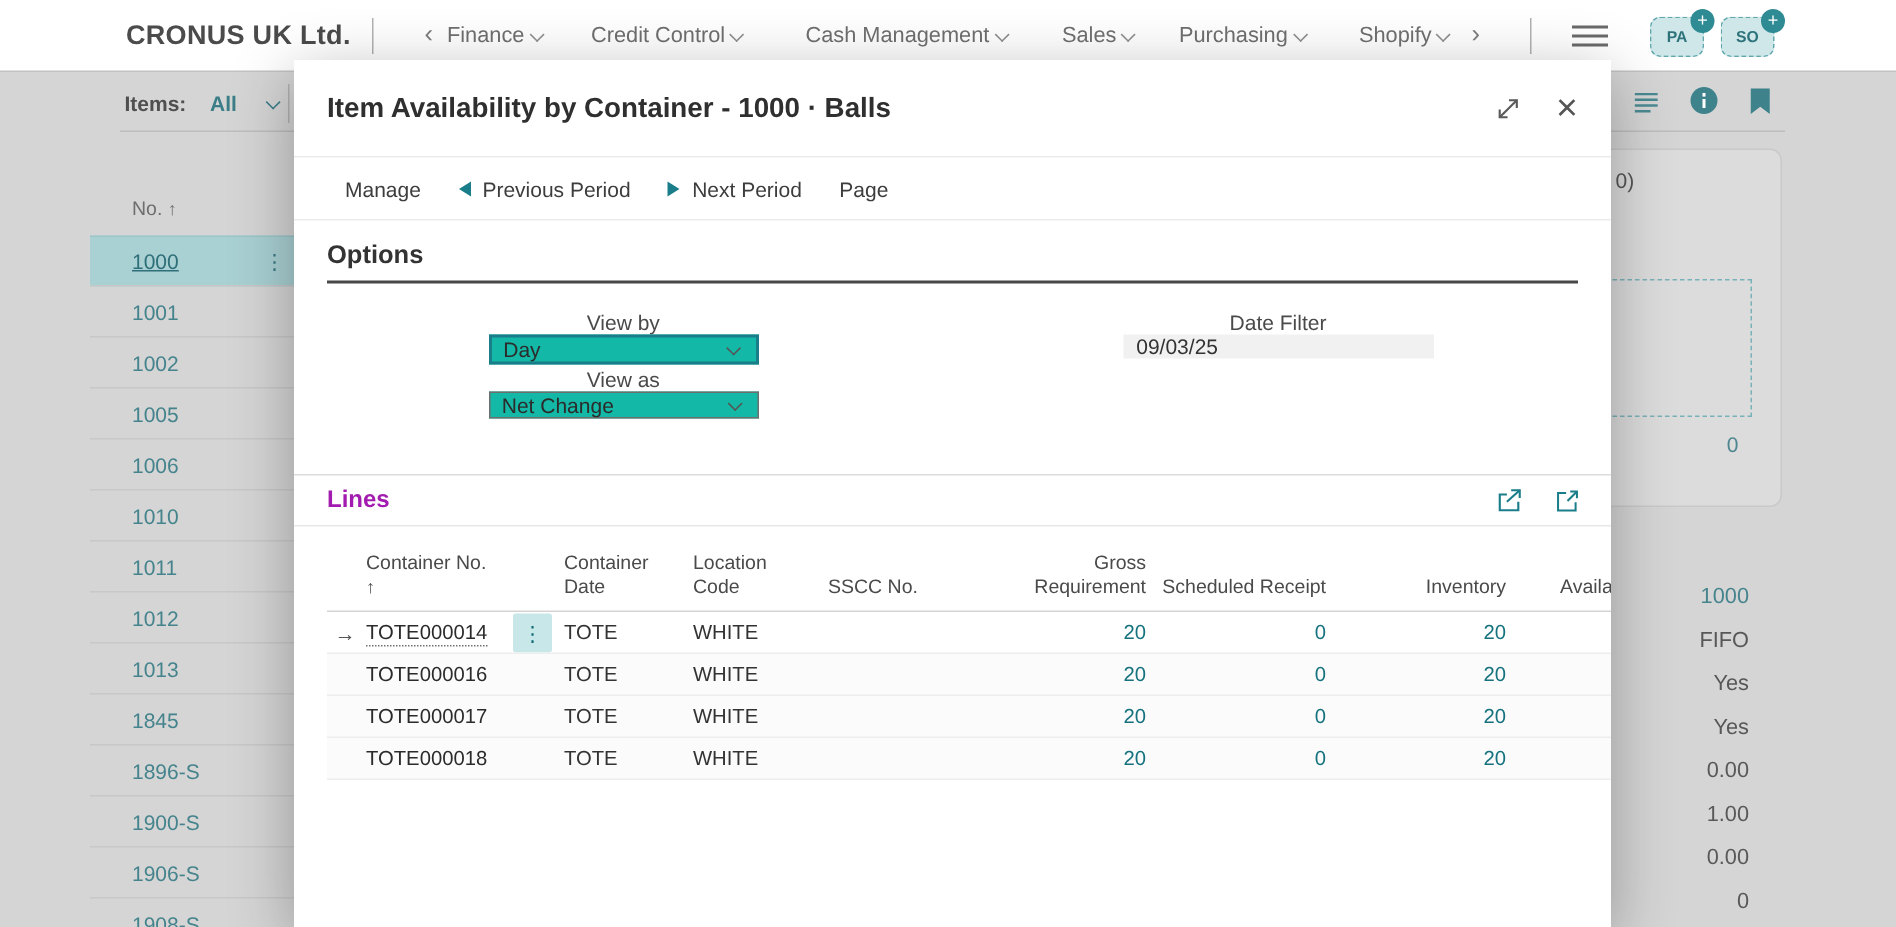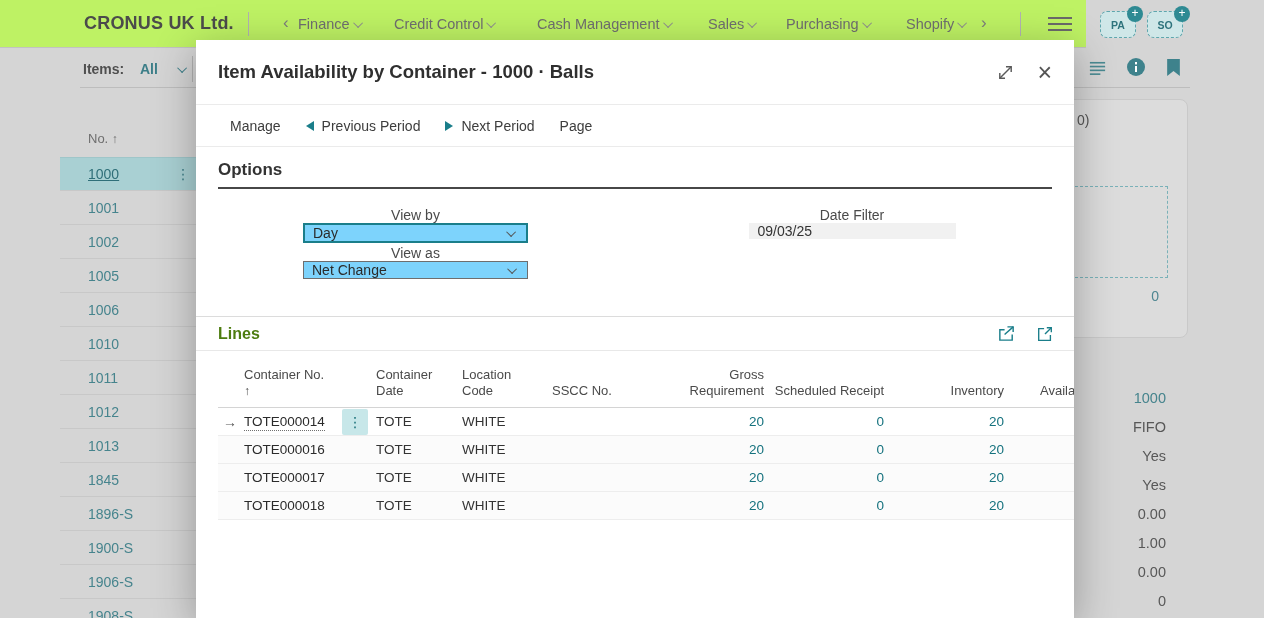--- a/index.html
+++ b/index.html
@@ -1,20 +1,20 @@
 <!DOCTYPE html>
 <html><head>
 <meta charset="utf-8">
 <style>
   * { margin:0; padding:0; box-sizing:border-box; }
   body { font-family:"Liberation Sans", sans-serif; }
   #app { position:relative; width:1264px; height:618px; background:#d5d5d5; overflow:hidden; font-family:"Liberation Sans", sans-serif; }
 
   
-  .navbar { position:absolute; top:0; left:0; width:1086px; height:48px; background:#bef264; border-bottom:1px solid #c2c2c2; display:flex; align-items:center; }
+  .navbar { position:absolute; top:0; left:0; width:1264px; height:48px; background:#ffffff; border-bottom:1px solid #c2c2c2; display:flex; align-items:center; }
   .company { position:absolute; left:84px; font-size:18px; font-weight:700; color:#4b4b4b; letter-spacing:.2px; }
   .vsep { position:absolute; top:12px; width:1px; height:24px; background:#b2b2b2; }
   .nav-chev { position:absolute; top:13px; font-size:17px; color:#7c7c7c; }
   .menu-item { position:absolute; top:16px; font-size:14.5px; color:#6f6f6f; display:flex; align-items:center; gap:6px; cursor:pointer; }
   .caret { width:7px; height:7px; border-left:1.5px solid #8e8e8e; border-bottom:1.5px solid #8e8e8e; transform:rotate(-45deg) translateY(-2px); display:inline-block; }
   .hamburger { position:absolute; left:1048px; top:17px; width:24px; cursor:pointer; }
   .hamburger div { height:2px; background:#6a6a6a; margin-bottom:4px; }
   .appbadge { position:absolute; top:11px; width:36px; height:27px; background:#cfe7e8; border:1px dashed #5fa6ad; border-radius:7px; display:flex; align-items:center; justify-content:center; font-size:10.5px; font-weight:700; color:#2e737c; }
   .appbadge .plus { position:absolute; top:-6px; right:-8px; width:16px; height:16px; border-radius:50%; background:#2e8a93; color:#fff; font-size:12px; line-height:15px; text-align:center; font-weight:400; }
 
@@ -59,28 +59,28 @@
   .opt-rule { margin-top:7px; border-bottom:2px solid #474747; }
   .form-row { display:flex; margin-top:8px; }
   .form-row.first { margin-top:18px; }
   .fgroup { display:flex; align-items:center; height:30px;flex-direction:column; }
   .fgroup.g1 { width:395px; }
   .fgroup.g2 { width:396px; margin-left:41px; }
   .flabel { font-size:14px; color:#4a4a4a; white-space:nowrap; }
   .leader { flex:1; height:2px; margin:0 10px; align-self:center; transform:translateY(4px);
             background-image:radial-gradient(circle at 1px 1px,#9c9c9c 1px,transparent 1.4px);
             background-size:7px 2px; background-repeat:repeat-x; }
-  .select { position:relative; width:225px; height:30px; background:#7dd3fc; border:1px solid #6e6e6e; display:flex; align-items:center; padding-left:8px; font-size:14px; color:#2b2b2b; cursor:pointer; }
+  .select { position:relative; width:180px; height:30px; background:#14b8a6; border:1px solid #6e6e6e; display:flex; align-items:center; padding-left:8px; font-size:14px; color:#2b2b2b; cursor:pointer; }
   .select.focused { border:2px solid #1a7e8a; }
   .select .caret { position:absolute; right:10px; border-color:#555; }
   .date-input { width:207px; height:30px; background:#f1f1f1; border:0; padding-left:9px; font-size:14px; color:#333; font-family:"Liberation Sans", sans-serif; }
 
   .m-lines { margin-top:41px; border-top:1px solid #dcdcdc; }
   .lines-head { height:34px; display:flex; align-items:center; padding:0 20px 0 22px; border-bottom:1px solid #e8e8e8; }
-  .lines-title { font-size:16px; font-weight:700; color:#4d7c0f; flex:1; }
+  .lines-title { font-size:16px; font-weight:700; color:#a21caf; flex:1; }
   .lines-icons { display:flex; gap:20px; }
 
   .grid { display:grid; grid-template-columns:26px 98px 34px 86px 90px 100px 120px 120px 120px 140px; }
   .thead { margin-left:22px; width:856px; overflow:hidden; height:57px; align-items:end; padding-bottom:0; border-bottom:1px solid #d4d4d4; }
   .hc { font-size:13px; color:#4a4a4a; line-height:16px; padding-bottom:8px; }
   .hc.num { text-align:right; padding-right:8px; }
   .hc.clip { padding-left:28px; white-space:nowrap; }
   .sort-arrow { font-size:12px; }
   .trow { margin-left:22px; width:856px; overflow:hidden; height:28px; align-items:center; border-bottom:1px solid #ededed; font-size:13.5px; color:#333; background:#fbfbfb; }
   .trow.first { background:#fff; }

